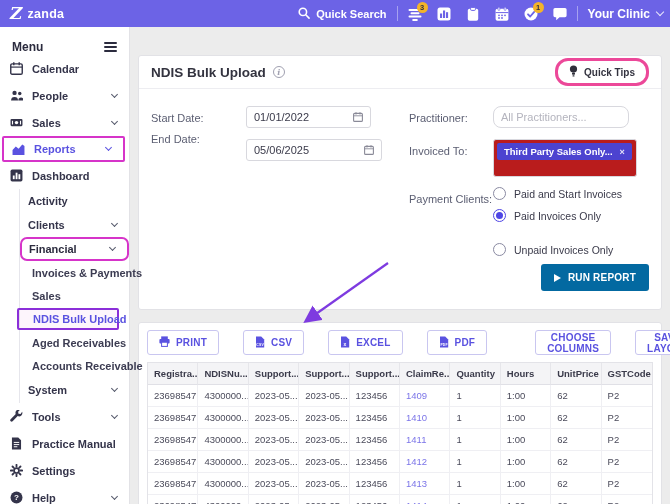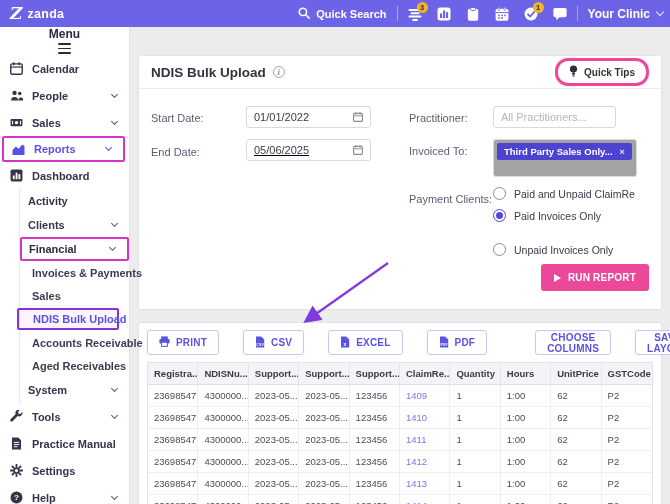--- a/index.html
+++ b/index.html
@@ -22,35 +22,35 @@
            align-items:center; justify-content:center; padding:0 2px; }
   .clinic { display:flex; align-items:center; gap:7px; font-size:12px; font-weight:700; padding-right:7px; cursor:pointer; }
   .chev { width:6px; height:6px; border-right:1.6px solid currentColor; border-bottom:1.6px solid currentColor;
           transform:rotate(45deg); display:inline-block; margin-top:-3px; }
   .clinic .chev { opacity:.85; }
 
   
   .sidebar { position:absolute; top:27px; left:0; width:130px; bottom:0; background:#fff;
              border-right:1px solid #E2E2E6; z-index:4; font-size:11px; color:#34344A; }
   .menu-head { height:28px; display:flex; align-items:center; justify-content:space-between;
-               padding:0 12px 0 12px; font-weight:700; font-size:12px; color:#2B2B3E;flex-direction:column; }
+               padding:12px 12px 0 12px; font-weight:700; font-size:12px; color:#2B2B3E; }
   .hamburger { width:13px; cursor:pointer; }
   .hamburger span { display:block; height:1.8px; background:#2B2B3E; margin:2.4px 0; border-radius:1px; }
   .s-item { display:flex; align-items:center; gap:9px; height:27px; padding:0 12px 0 10px;
             font-weight:600; cursor:pointer; white-space:nowrap; }
   .s-item .s-ico { width:13px; height:13px; flex:0 0 13px; display:flex; align-items:center; }
   .s-item .chev { width:5px; height:5px; border-width:1.4px; margin-left:auto; color:#55596B; }
   .sub-group { margin-left:19px; border-left:1px solid #E6E6EC; }
   .s-sub  { height:24px; padding-left:8px; }
   .s-sub2 { height:23px; padding-left:12px; font-weight:600; color:#3C3C52; }
   .active-purple { color:#5A52E0; }
   .active-purple .chev { color:#5A52E0; }
   .box-magenta { border:2px solid #D634C9; border-radius:2px; }
   .row-reports { margin:0 4px 0 2px; padding-left:8px; height:26px; }
-  .row-financial { padding-left:7px; font-weight:700; color:#2B2B3E; }
+  .row-financial { padding-left:7px; font-weight:700; color:#2B2B3E;border-radius:7px; }
   .row-ndis { margin:1px 10px 1px -3px; padding-left:14px; height:22px; font-weight:700;
               border:2px solid #8B2FD9; background:rgba(217,53,201,.05); border-radius:2px; }
 
   
   .main { position:absolute; top:27px; left:130px; right:0; bottom:0; background:#ECECEC; }
   .panel { position:absolute; left:8px; right:8px; background:#fff; border:1px solid #E2E2E6;
            border-radius:3px; }
   .panel-filters { top:28px; height:255px; }
   .panel-results { top:295px; height:195px; }
 
@@ -62,29 +62,29 @@
   .qtips { margin-left:auto; display:flex; align-items:center; gap:6px; border:3px solid #ec4899;
            border-radius:13px; padding:4px 11px; font-size:10px; font-weight:700; color:#33333F;
            background:#fff; cursor:pointer; }
 
   .flabel { position:absolute; font-size:11px; color:#5B5E72; }
   .field { position:absolute; height:22px; border:1px solid #D8D8DE; border-radius:3px; background:#fff;
            display:flex; align-items:center; padding:0 7px; gap:5px; }
   .field input { border:0; outline:0; flex:1; min-width:0; font-family:inherit; font-size:11px; color:#3A3A4A; background:transparent; }
   .field input::placeholder { color:#B4B4BE; }
   .cal-ic { flex:0 0 10px; }
-  .msel { position:absolute; border:1px solid #D8D8DE; border-radius:3px; background:#a3a3a3; padding:3px; }
+  .msel { position:absolute; border:1px solid #D8D8DE; border-radius:3px; background:#b91c1c; padding:3px; }
   .tag { display:flex; align-items:center; gap:7px; background:#4C43D0; color:#fff; font-size:9.5px;
          font-weight:700; border-radius:2px; padding:3px 7px; width:fit-content; max-width:100%; }
   .tag .x { font-size:9px; opacity:.85; cursor:pointer; }
   .radio-row { position:absolute; display:flex; align-items:center; gap:8px; font-size:10.5px; color:#3A3A4A; cursor:pointer; }
   .radio { width:13px; height:13px; border:1.6px solid #8A8AA2; border-radius:50%; position:relative; background:#fff; }
   .radio.checked { border-color:#4F46E5; }
   .radio.checked::after { content:''; position:absolute; inset:2px; border-radius:50%; background:#4F46E5; }
-  .run-btn { position:absolute; right:12px; bottom:18px; background:#ec4899; color:#fff; border:0;
+  .run-btn { position:absolute; right:12px; bottom:18px; background:#0369a1; color:#fff; border:0;
              border-radius:3px; font-size:10px; font-weight:700; letter-spacing:.2px; padding:8px 13px;
              display:flex; align-items:center; gap:7px; cursor:pointer; }
   .play { width:0; height:0; border-left:7px solid #fff; border-top:4.5px solid transparent; border-bottom:4.5px solid transparent; }
 
   .toolbar { position:absolute; top:7px; left:8px; right:8px; display:flex; gap:24px; }
   .tbtn { height:25px; display:flex; align-items:center; gap:6px; background:#fff; border:1px solid #C9C6F0;
           border-radius:3px; color:#5A52E0; font-size:10px; font-weight:700; letter-spacing:.2px;
           padding:0 11px; cursor:pointer; }
   .tbtn svg { flex:0 0 auto; }
   .tb-gap { flex:1; }
@@ -266,24 +266,24 @@
     <div class="s-item s-sub2">
       <span>Invoices &amp; Payments</span>
     </div>
     <div class="s-item s-sub2">
       <span>Sales</span>
     </div>
     <div class="s-item s-sub2 row-ndis active-purple">
       <span>NDIS Bulk Upload</span>
     </div>
     <div class="s-item s-sub2">
+      <span>Aged Receivables</span>
+    </div>
+    <div class="s-item s-sub2">
       <span>Accounts Receivable</span>
-    </div>
-    <div class="s-item s-sub2">
-      <span>Aged Receivables</span>
     </div>
     <div class="s-item s-sub" style="height:26px">
       <span>System</span>
       <span class="chev"></span>
     </div>
   </div>
 
   <div class="s-item">
     <span class="s-ico">
         <svg width="13" height="13" viewBox="0 0 12 12">
@@ -359,48 +359,48 @@
     <div class="field" style="left:107px; top:50px; width:125px;">
       <input value="01/01/2022" style="">
       <span class="cal-ic"><svg width="10" height="10" viewBox="0 0 10 10">
             <rect x="0.6" y="1.4" width="8.8" height="8" rx="1" fill="none" stroke="#8A8A98" stroke-width="1.1"></rect>
             <line x1="3" y1="0.2" x2="3" y2="2.4" stroke="#8A8A98" stroke-width="1.1"></line>
             <line x1="7" y1="0.2" x2="7" y2="2.4" stroke="#8A8A98" stroke-width="1.1"></line>
             <line x1="0.6" y1="3.8" x2="9.4" y2="3.8" stroke="#8A8A98" stroke-width="0.9"></line>
           </svg></span>
     </div>
 
-    <span class="flabel" style="left:12px; top:90px;">End Date:</span>
-    <div class="field" style="left:107px; top:83px; width:125px;text-decoration:underline;">
+    <span class="flabel" style="left:12px; top:77px;">End Date:</span>
+    <div class="field" style="left:107px; top:83px; width:136px;">
       <input value="05/06/2025" style="">
       <span class="cal-ic"><svg width="10" height="10" viewBox="0 0 10 10">
             <rect x="0.6" y="1.4" width="8.8" height="8" rx="1" fill="none" stroke="#8A8A98" stroke-width="1.1"></rect>
             <line x1="3" y1="0.2" x2="3" y2="2.4" stroke="#8A8A98" stroke-width="1.1"></line>
             <line x1="7" y1="0.2" x2="7" y2="2.4" stroke="#8A8A98" stroke-width="1.1"></line>
             <line x1="0.6" y1="3.8" x2="9.4" y2="3.8" stroke="#8A8A98" stroke-width="0.9"></line>
           </svg></span>
     </div>
 
     <span class="flabel" style="left:270px; top:56px;">Practitioner:</span>
-    <div class="field" style="left:354px; top:50px; width:123px;">
+    <div class="field" style="left:354px; top:50px; width:136px;border-radius:8px;">
       <input placeholder="All Practitioners..." style="">
     </div>
 
     <span class="flabel" style="left:270px; top:89px;">Invoiced To:</span>
     <div class="msel" style="left:354px; top:83px; width:144px; height:38px;">
       <span class="tag">
         <span>Third Party Sales Only...</span>
         <span class="x">×</span>
       </span>
     </div>
 
     <span class="flabel" style="left:270px; top:137px;">Payment Clients:</span>
     <label class="radio-row" style="left:354px; top:131px;">
       <span class="radio"></span>
-      <span>Paid and Unpaid ClaimRe</span>
+      <span>Paid and Start Invoices</span>
     </label>
     <label class="radio-row" style="left:354px; top:153px;">
       <span class="radio checked"></span>
       <span>Paid Invoices Only</span>
     </label>
     <label class="radio-row" style="left:354px; top:175px;margin-top:12px;">
       <span class="radio"></span>
       <span>Unpaid Invoices Only</span>
     </label>
 

